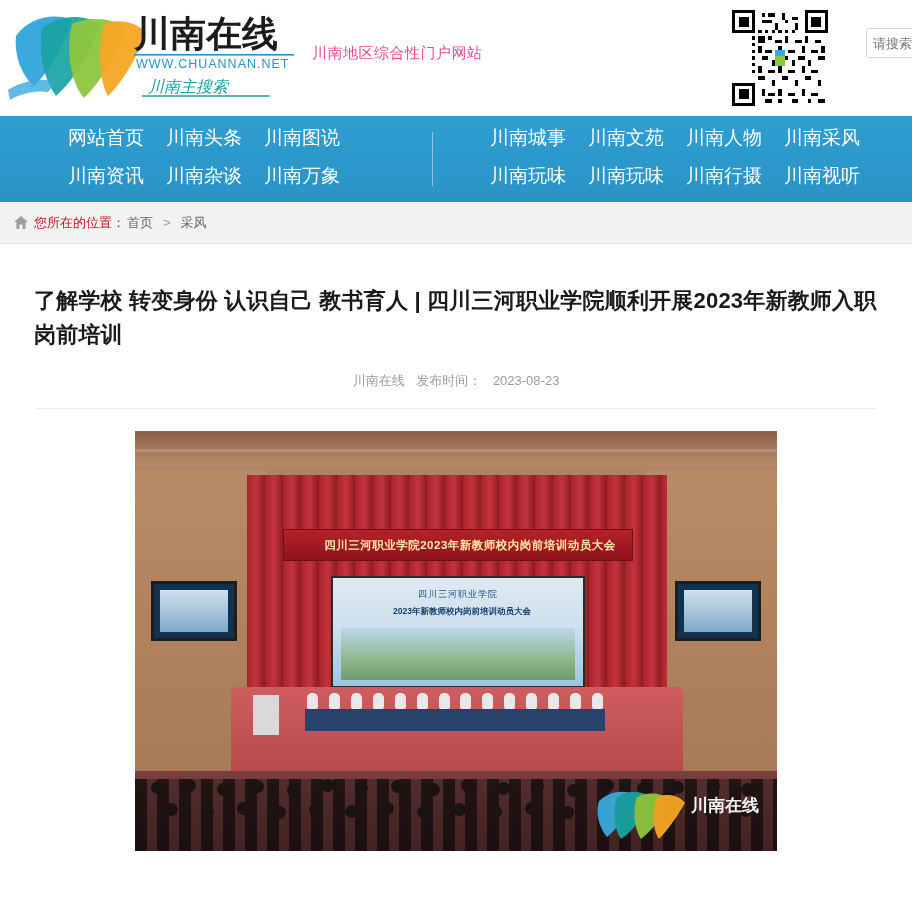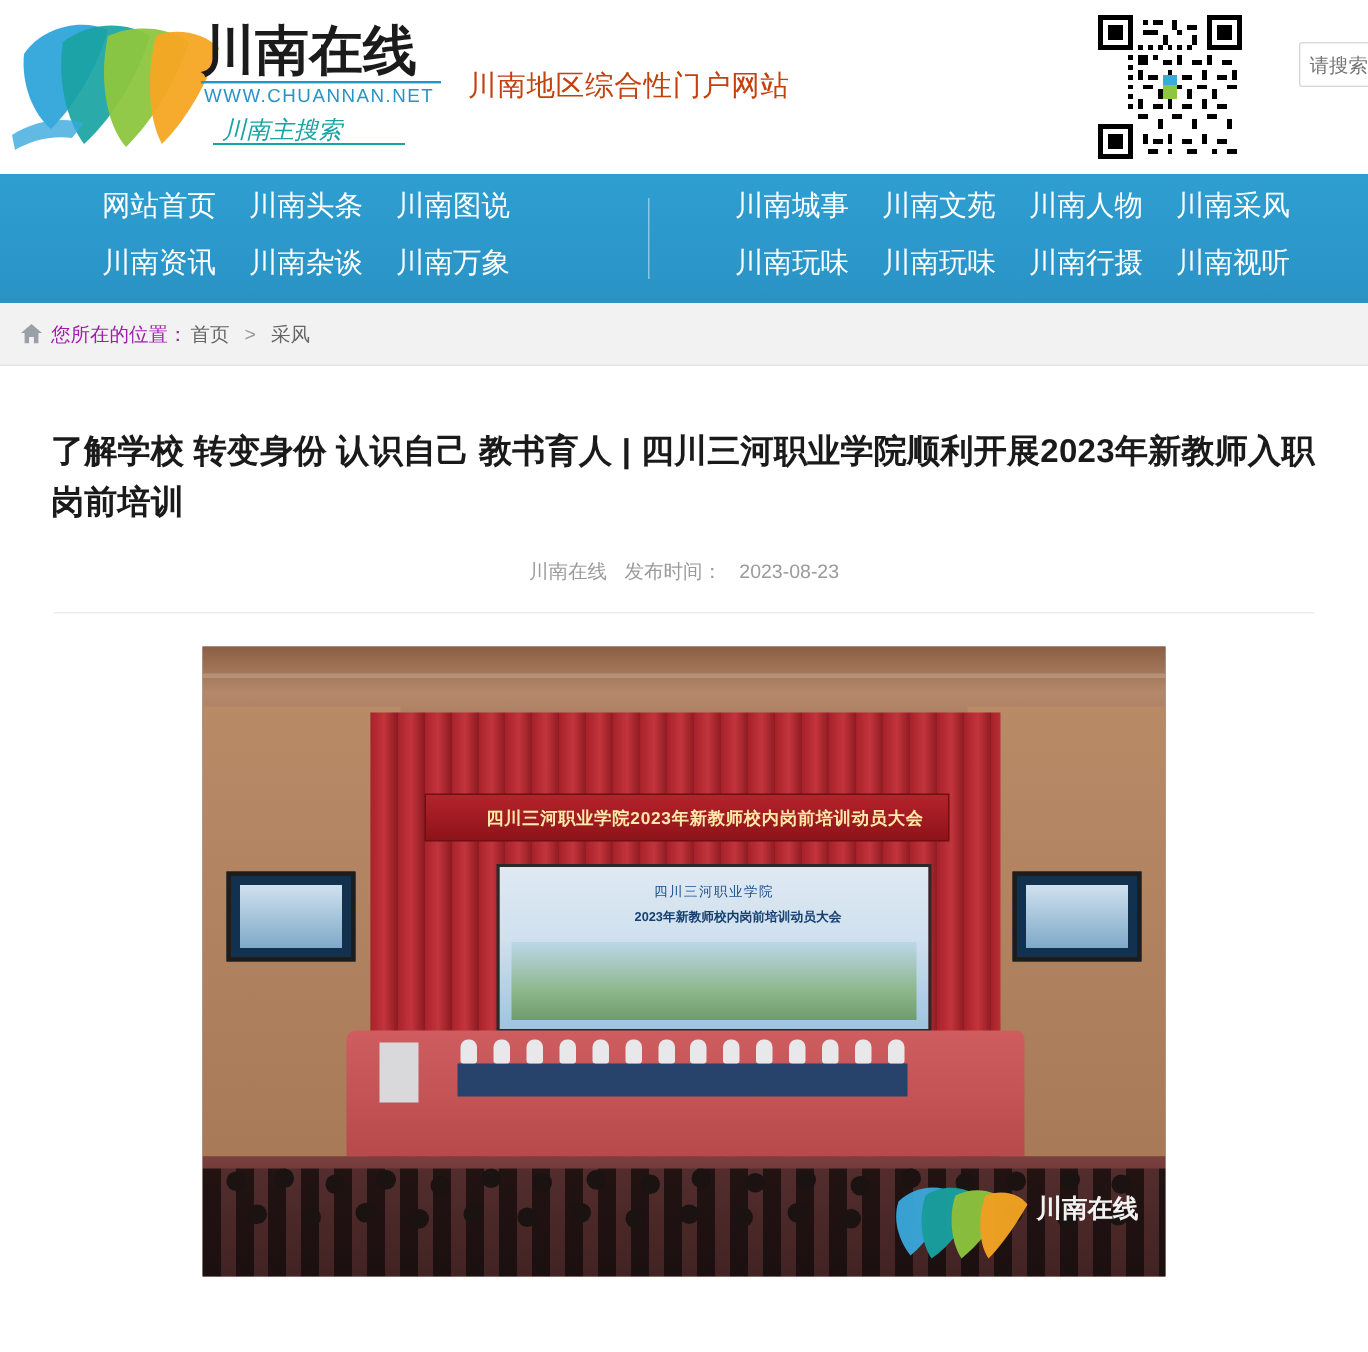--- a/index.html
+++ b/index.html
@@ -22,22 +22,22 @@
   }
   .logo-wrap {
     position: absolute;
     left: 8px; top: 6px;
     width: 290px; height: 104px;
   }
   .logo-svg { display: block; }
   .site-sub {
     position: absolute;
     left: 312px; top: 44px;
-    font-size: 19px;
-    color: #c2410c;
+    font-size: 15px;
+    color: #ec4899;
     letter-spacing: 0.5px;
   }
   .qr-wrap {
     position: absolute;
     left: 732px; top: 10px;
     width: 96px; height: 96px;
   }
   .search-box {
     position: absolute;
     left: 866px; top: 28px;
@@ -109,21 +109,21 @@
     align-items: center;
     padding-left: 14px;
     font-size: 13px;
     color: #666666;
   }
   .home-icon {
     width: 14px; height: 13px;
     margin-right: 6px;
     display: inline-block;
   }
-  .crumb-label { color: #a21caf; }
+  .crumb-label { color: #b91c1c; }
   .crumb-link { color: #666; text-decoration: none; margin: 0 2px; cursor: pointer; }
   .crumb-sep { color: #999; margin: 0 8px; }
 
   
   .article {
     width: 912px;
     padding: 0 28px;
     background: #ffffff;
   }
   .article-title {
@@ -195,30 +195,30 @@
     font-size: 11.5px;
     font-weight: bold;
     letter-spacing: 0.5px;
     display: flex; align-items: center; justify-content: center;
     text-align: center;
     white-space: nowrap;
     overflow: hidden;
     padding-left: 24px;
   }
   .ph-screen {
-    position: absolute; left: 196px; top: 145px; width: 290px; height: 112px;
+    position: absolute; left: 196px; top: 145px; width: 254px; height: 112px;
     background: linear-gradient(180deg,#dfe9f2 0%, #cfe0ee 45%, #9ec4e0 100%);
     border: 2px solid #2a2a2a;
   }
   .ph-screen-t1 {
     position: absolute; left: 0; top: 10px; width: 100%;
     text-align: center; font-size: 9px; color: #1b4f8a; letter-spacing: 1px;
   }
   .ph-screen-t2 {
-    position: absolute; left: 16px; top: 28px; width: 100%;
+    position: absolute; left: 4px; top: 28px; width: 100%;
     text-align: center; font-size: 8.5px; color: #143f70; font-weight: bold;
   }
   .ph-screen-img {
     position: absolute; left: 8px; bottom: 6px; right: 8px; height: 52px;
     background: linear-gradient(180deg,#bcd7e8 0%, #8fb88f 60%, #6f9c6d 100%);
   }
   .ph-side-screen {
     position: absolute; top: 150px; width: 86px; height: 60px;
     background: #11314e; border: 3px solid #1d1d1d;
   }

